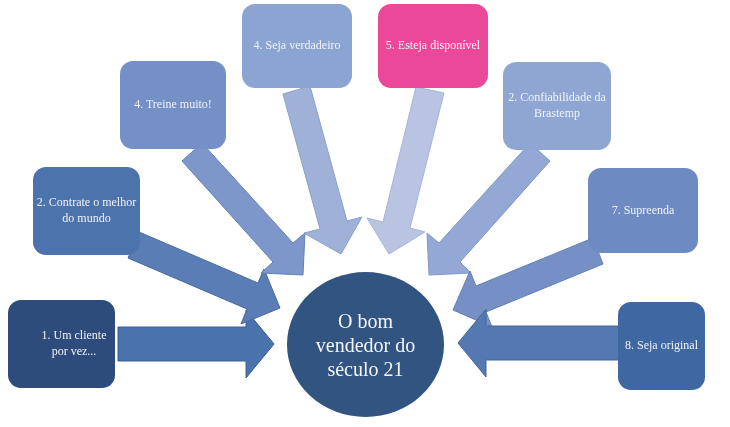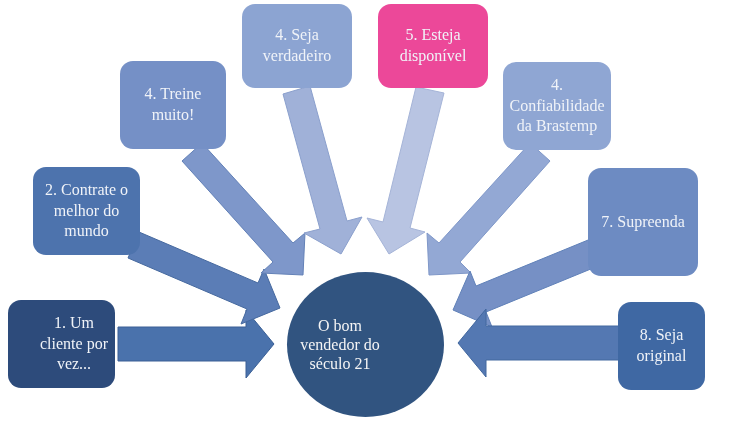--- a/index.html
+++ b/index.html
@@ -4,36 +4,36 @@
 <style>
   html,body { margin:0; padding:0; background:#ffffff; }
   .stage {
     position:relative; width:730px; height:427px; background:#ffffff;
     font-family:"Liberation Serif", serif; overflow:hidden;
   }
   .stage svg { position:absolute; left:0; top:0; }
   .step-box {
     position:absolute; border-radius:13px;
     display:flex; align-items:center; justify-content:center;
-    text-align:center; color:#f0f3f8; font-size:16px; line-height:1.3;
+    text-align:center; color:#f0f3f8; font-size:12px; line-height:1.3;
     padding:0 3px; box-sizing:border-box;
   }
   .box-1 { left:8px;   top:300px; width:107px; height:88px; }
   .box-2 { left:33px;  top:167px; width:107px; height:88px; }
   .box-3 { left:120px; top:61px;  width:106px; height:88px; }
   .box-4 { left:242px; top:4px;   width:110px; height:84px; }
   .box-5 { left:378px; top:4px;   width:110px; height:84px; }
   .box-6 { left:503px; top:62px;  width:108px; height:88px; }
-  .box-7 { left:588px; top:168px; width:110px; height:108px; }
+  .box-7 { left:588px; top:168px; width:110px; height:85px; }
   .box-8 { left:618px; top:302px; width:87px; height:88px; }
   .center-circle {
     position:absolute; left:287px; top:272px; width:157px; height:145px;
     border-radius:50%;
-    display:flex; align-items:center; 
-    text-align:center; color:#f5f5f5; font-size:16px; line-height:1.2;
+    display:flex; align-items:center; justify-content:center;
+    text-align:center; color:#f5f5f5; font-size:20px; line-height:1.2;
   }
   .center-circle .txt { width:106px; }
 </style>
 </head>
 <body>
 
 <div class="stage">
 
   <svg width="730" height="427" viewBox="0 0 730 427">
     <polygon stroke-width="1" stroke-linejoin="round" points="118,327 246,327 246,310 274,344 246,378 246,361 118,361" fill="#4a72ac" stroke="#3a5f95"></polygon>
@@ -55,21 +55,21 @@
   <div class="step-box box-3" style="background-color: rgb(117, 144, 198);">
     <span>4. Treine muito!</span>
   </div>
   <div class="step-box box-4" style="background-color: rgb(140, 164, 210);">
     <span>4. Seja verdadeiro</span>
   </div>
   <div class="step-box box-5" style="background-color: #ec4899;">
     <span>5. Esteja disponível</span>
   </div>
   <div class="step-box box-6" style="background-color: rgb(143, 166, 211);">
-    <span>4. Confiabilidade da Brastemp</span>
+    <span>2. Confiabilidade da Brastemp</span>
   </div>
   <div class="step-box box-7" style="background-color: rgb(109, 139, 194);">
     <span>7. Supreenda</span>
   </div>
   <div class="step-box box-8" style="background-color: rgb(63, 104, 163);">
     <span>8. Seja original</span>
   </div>
 
   <div class="center-circle" style="background-color: rgb(49, 84, 128);">
     <span class="txt">O bom vendedor do século 21</span>

